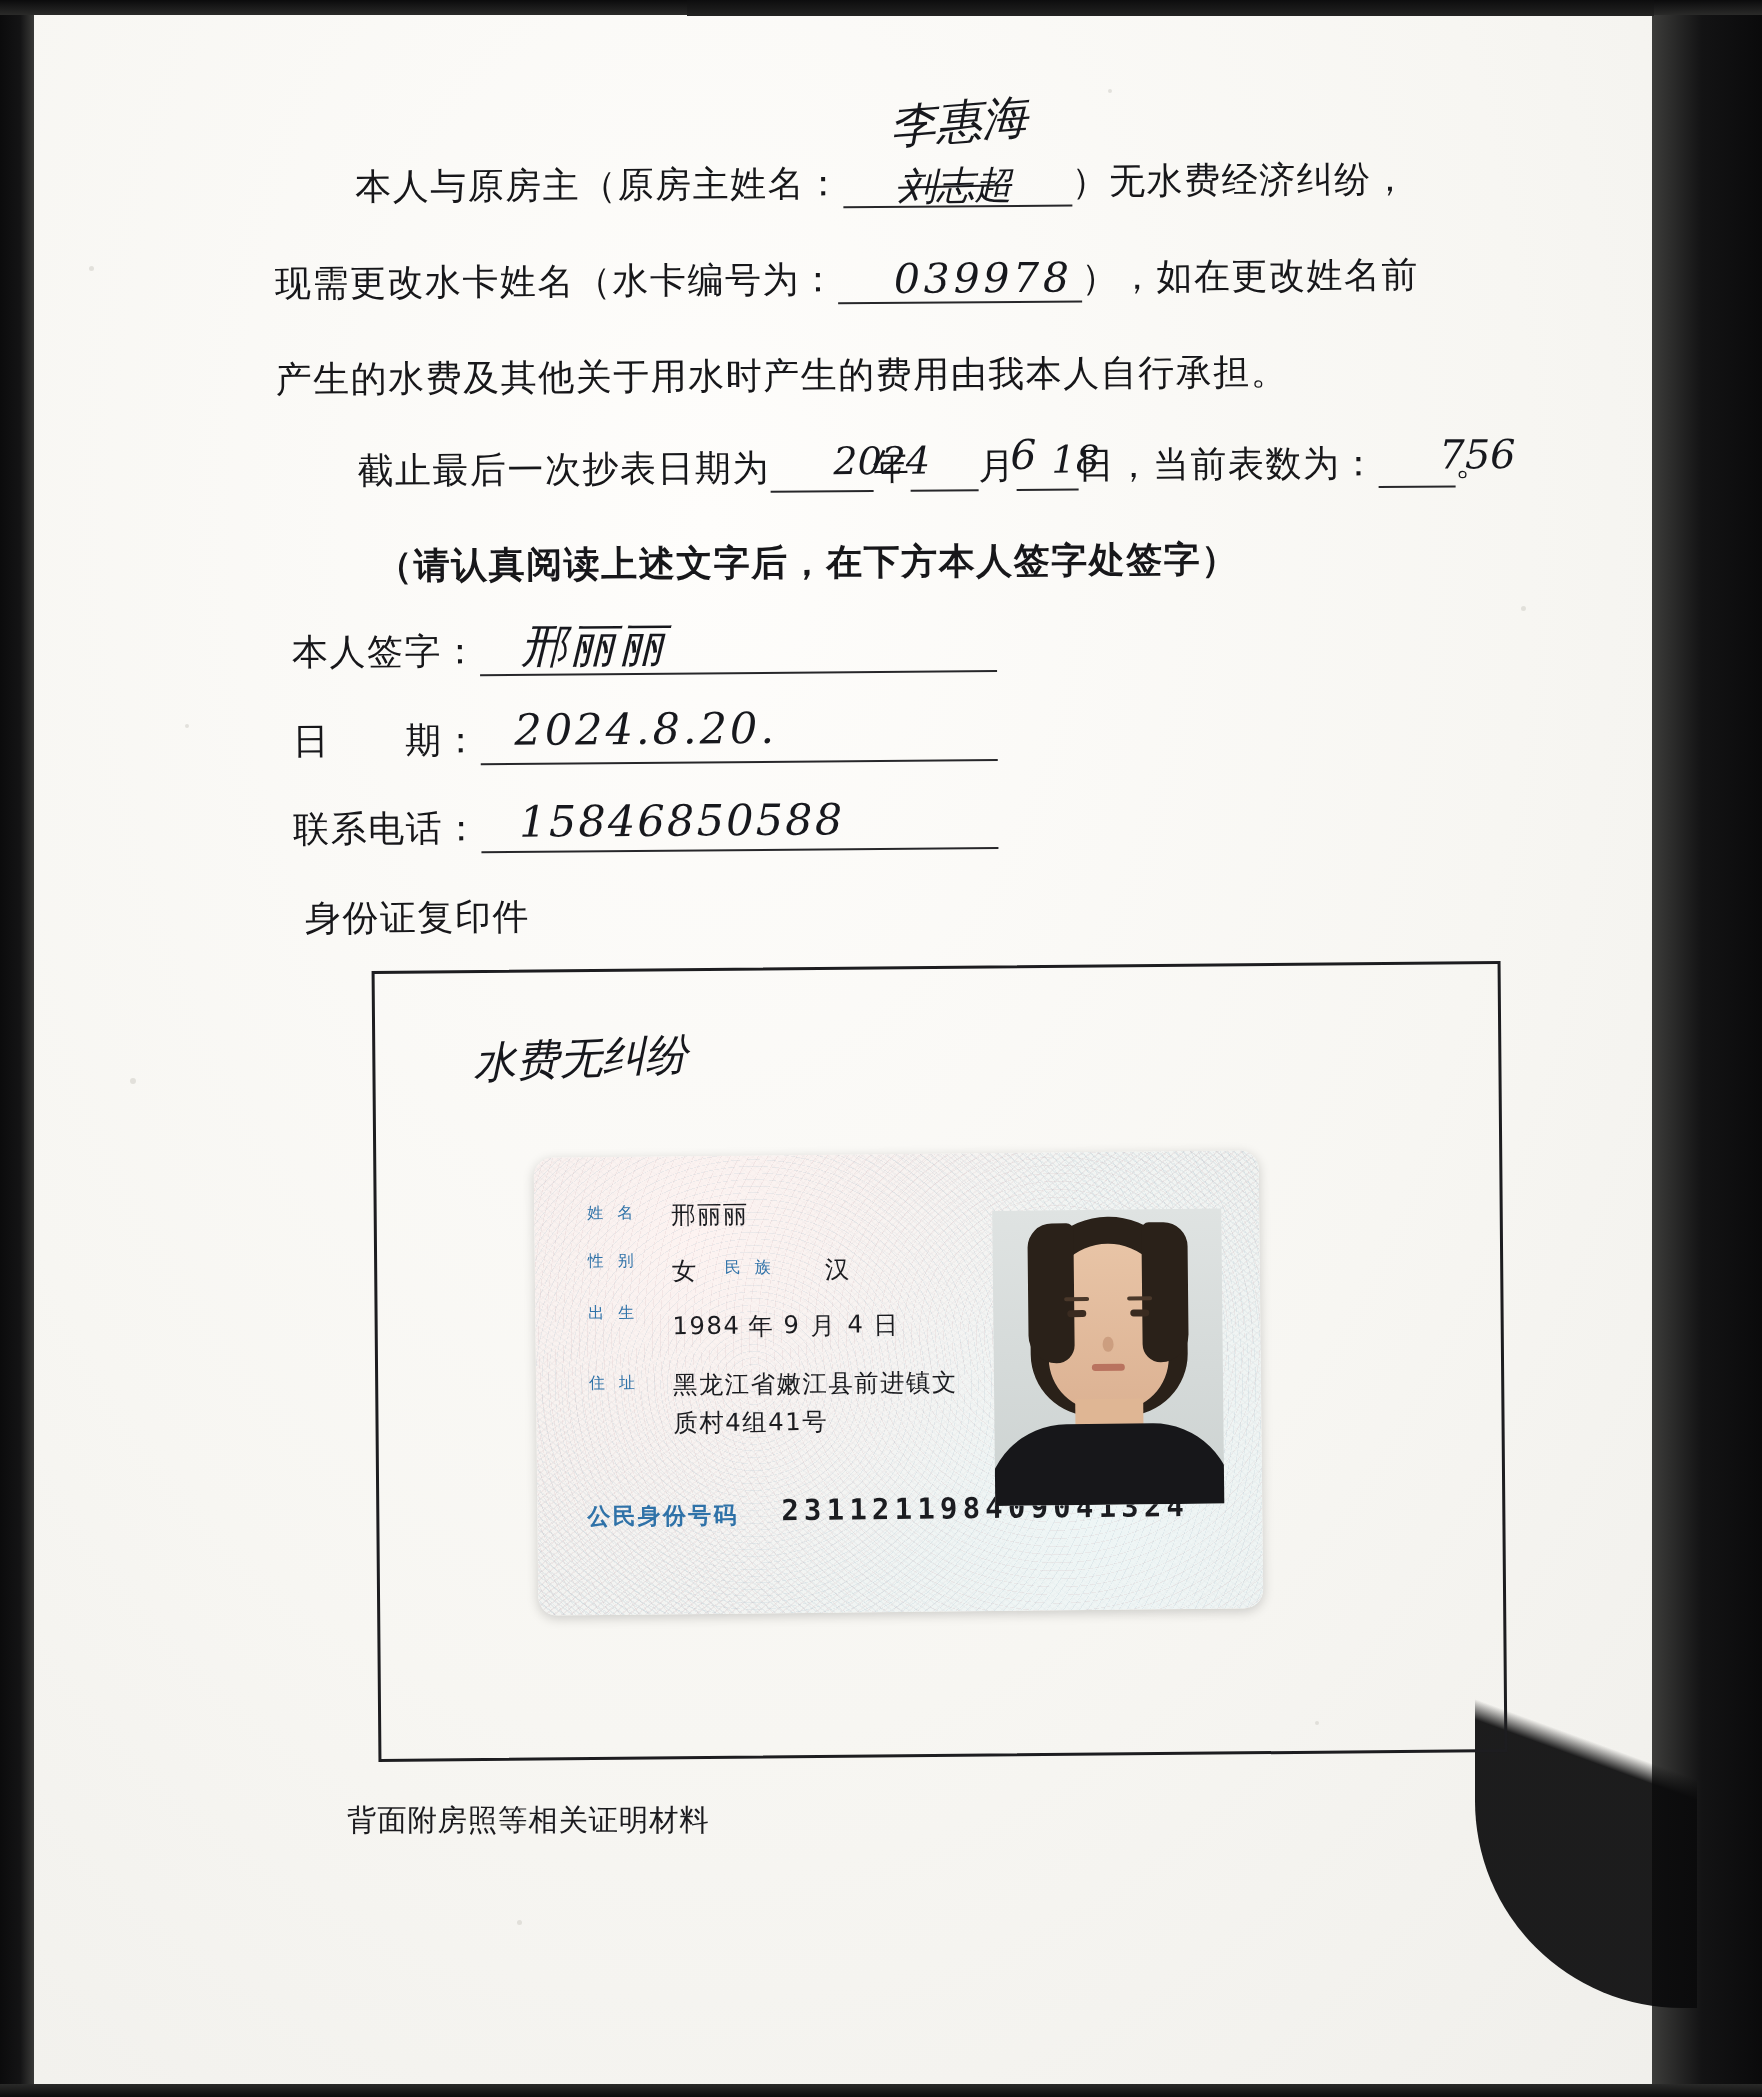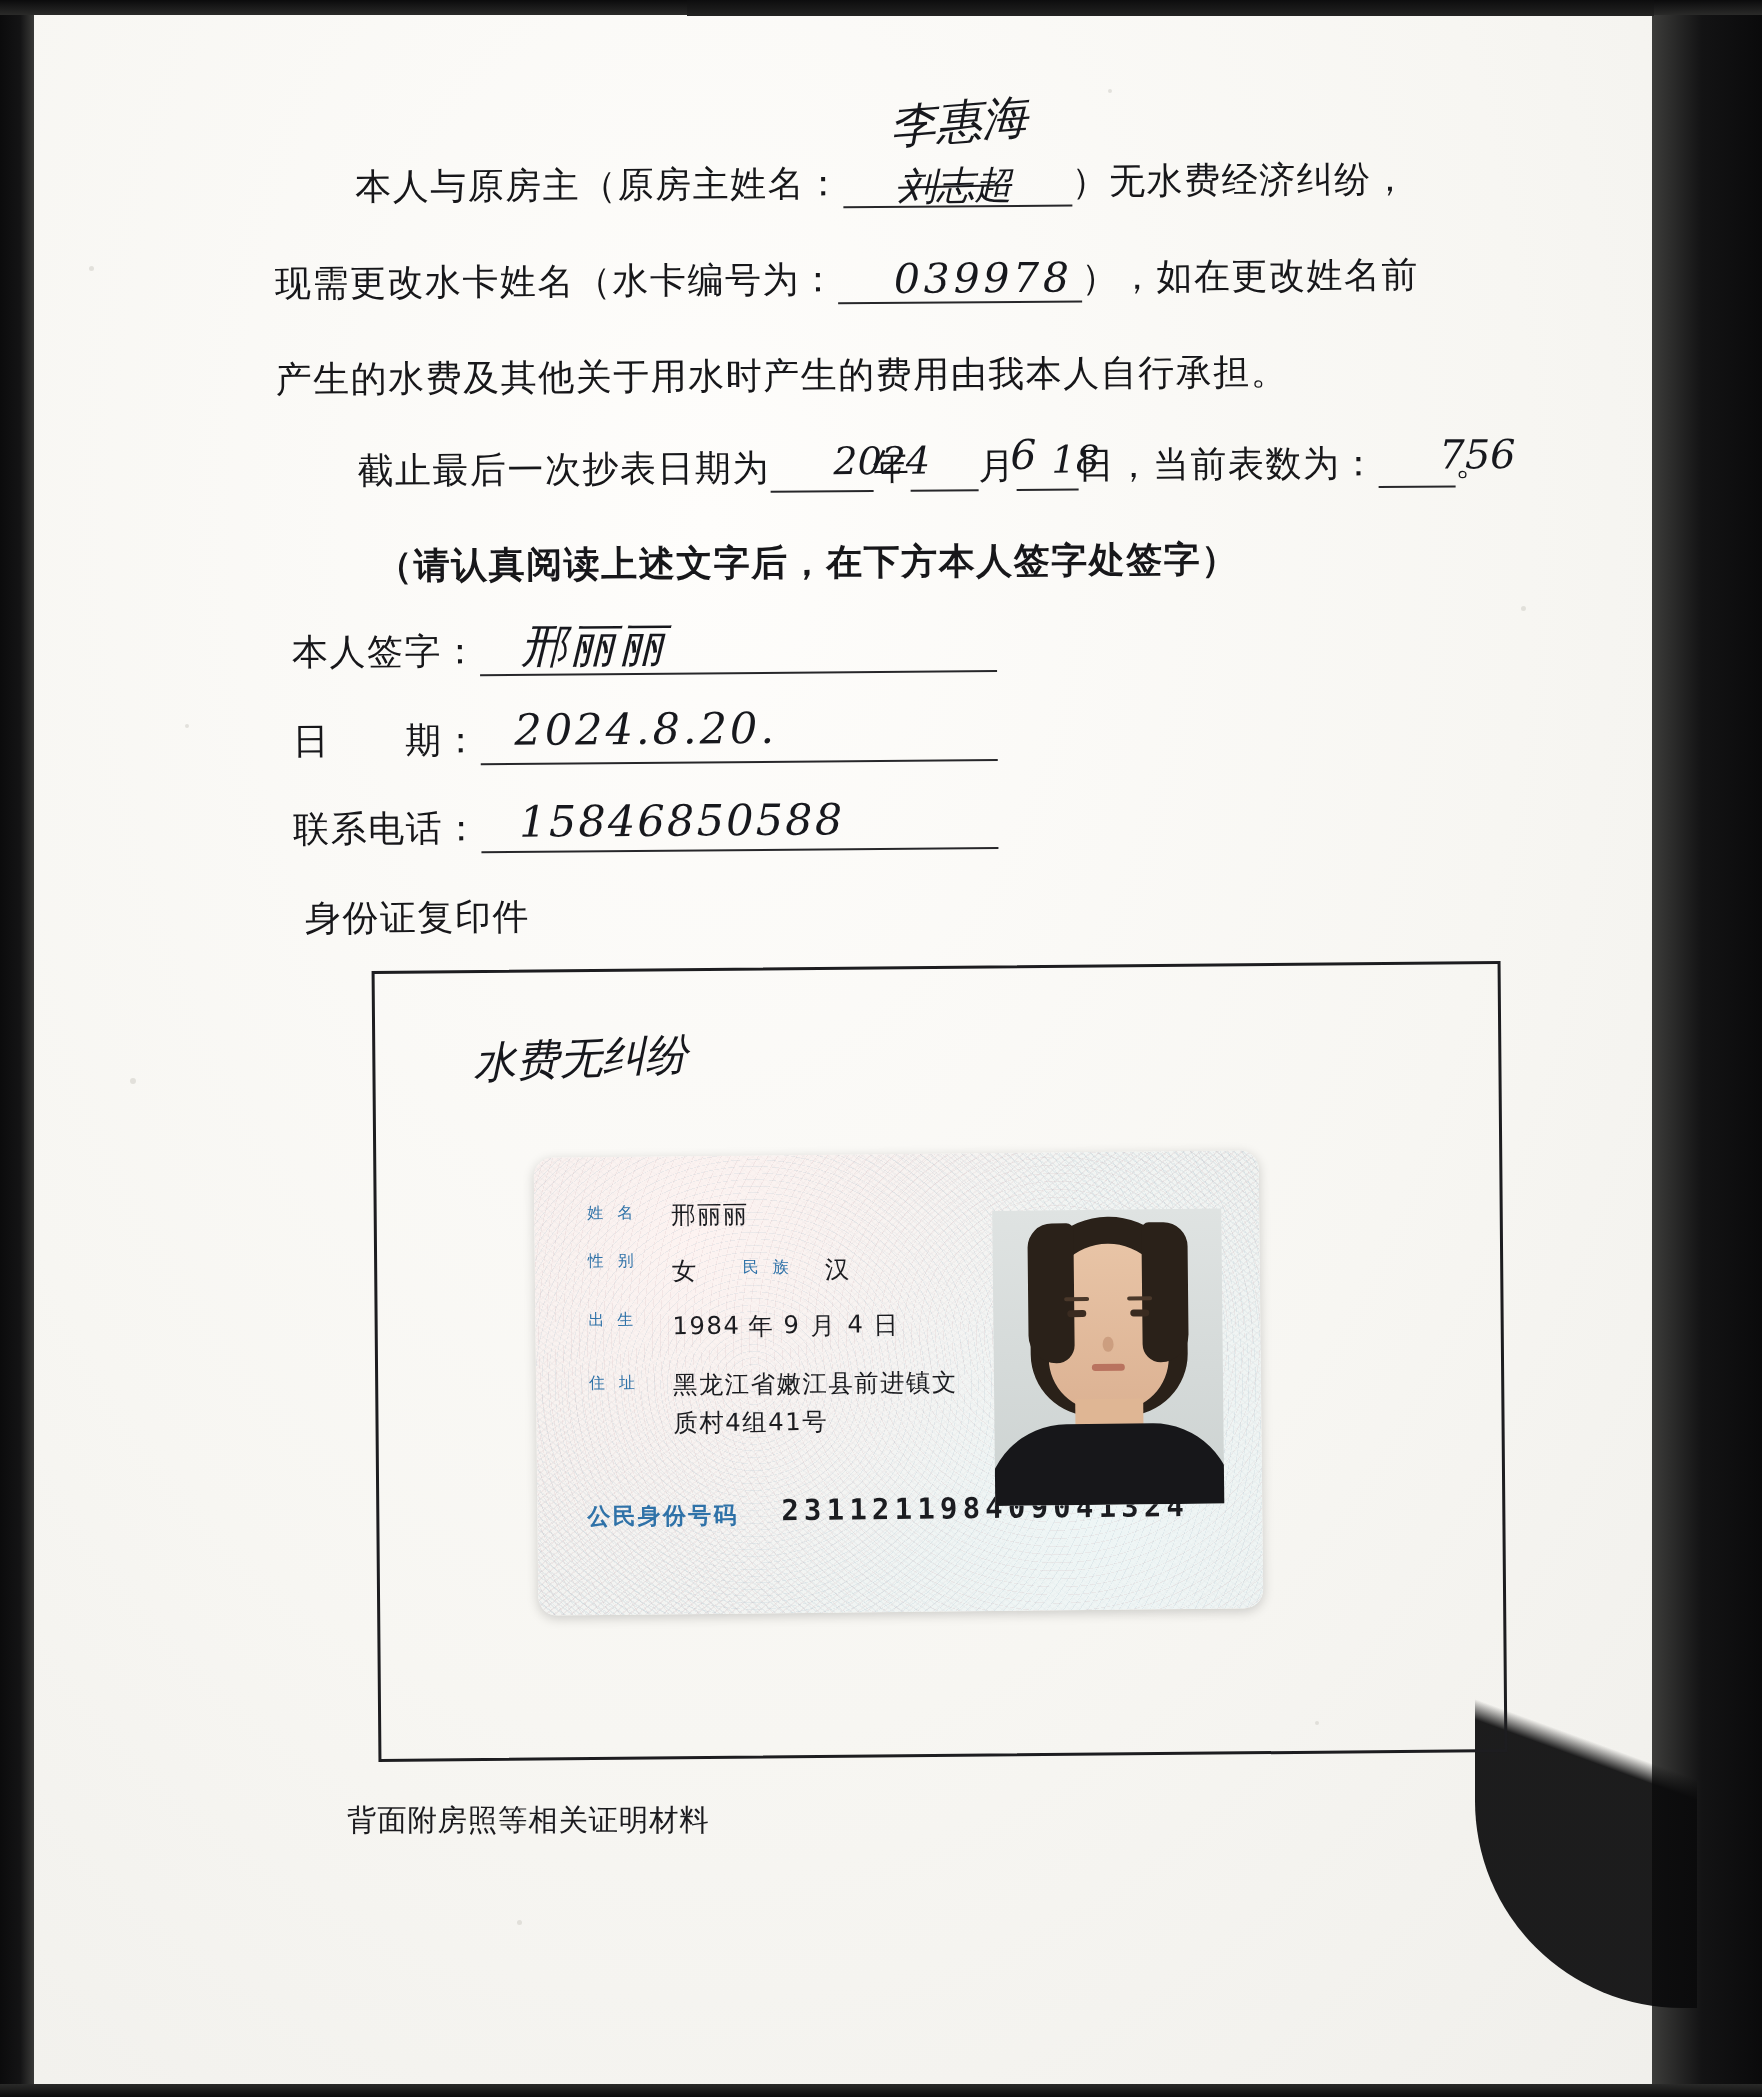--- a/index.html
+++ b/index.html
@@ -327,24 +327,24 @@
   <div class="copy-note">水费无纠纷</div>
 
   <div class="idcard">
     <div class="guilloche"></div>
 
     <div class="fld" style="left:53px; top:46px;">姓 名</div>
     <div class="val" style="left:137px; top:43px;">邢丽丽</div>
 
     <div class="fld" style="left:53px; top:94px;">性 别</div>
     <div class="val" style="left:137px; top:99px;">女</div>
-    <div class="fld" style="left:208px; top:102px;">民 族</div>
+    <div class="fld" style="left:190px; top:102px;">民 族</div>
     <div class="val" style="left:290px; top:99px;">汉</div>
 
-    <div class="fld" style="left:53px; top:153px;font-family:Liberation Serif, serif;">出 生</div>
+    <div class="fld" style="left:53px; top:146px;">出 生</div>
     <div class="val" style="left:137px; top:155px;">1984</div>
     <div class="val" style="left:213px; top:155px;">年</div>
     <div class="val" style="left:248px; top:155px;">9</div>
     <div class="val" style="left:275px; top:155px;">月</div>
     <div class="val" style="left:312px; top:155px;">4</div>
     <div class="val" style="left:338px; top:155px;">日</div>
 
     <div class="fld" style="left:53px; top:216px;">住 址</div>
     <div class="val" style="left:137px; top:213px;">黑龙江省嫩江县前进镇文</div>
     <div class="val" style="left:137px; top:251px;">质村4组41号</div>

